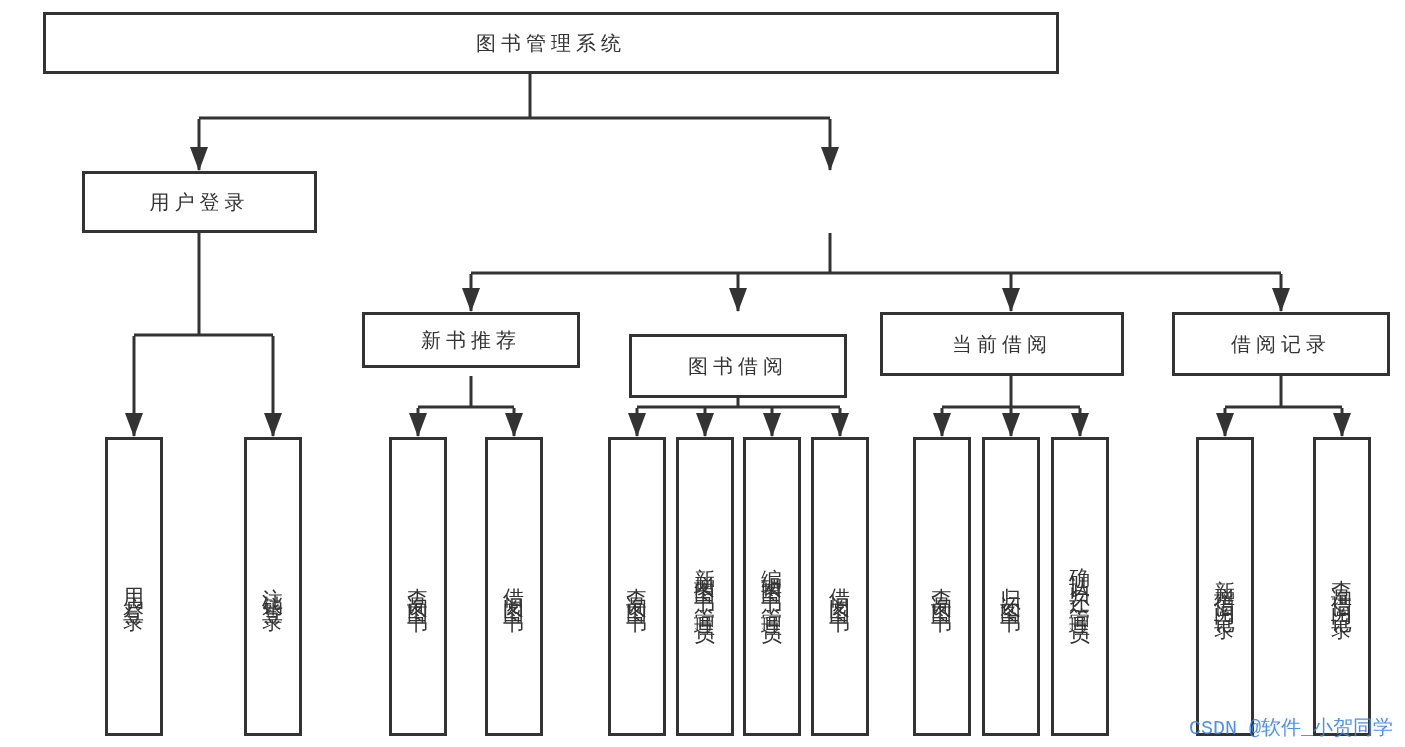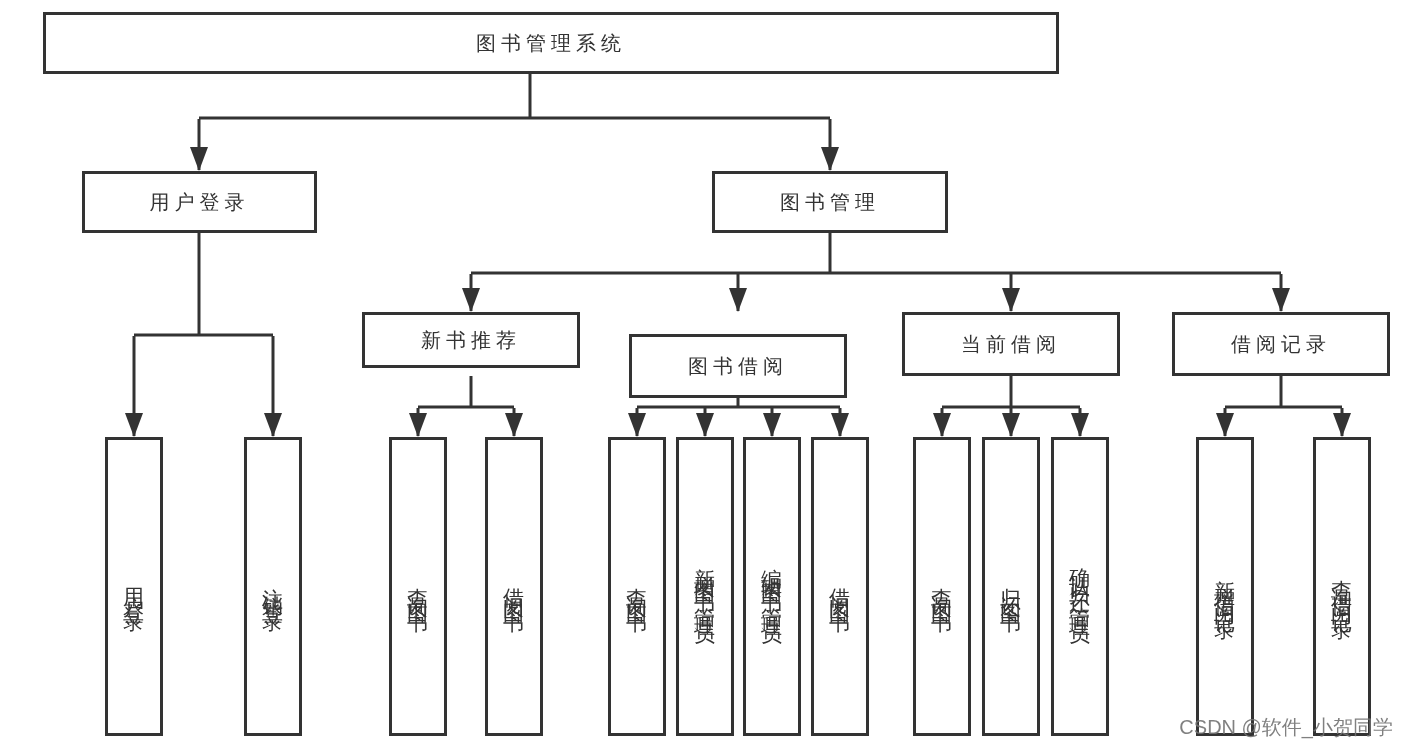--- a/index.html
+++ b/index.html
@@ -47,45 +47,46 @@
     color: #333333;
   }
   
   #node-root { left: 22px; top: 12px; width: 1016px; height: 62px; margin-left: 21px; }
   
   #node-user-login      { left: 82px;  top: 171px; width: 235px; height: 62px; }
   #node-book-management { left: 712px; top: 171px; width: 236px; height: 62px; }
   
   #node-new-book-recommend { left: 362px;  top: 312px; width: 218px; height: 56px; }
   #node-book-borrow        { left: 629px;  top: 312px; width: 218px; height: 64px; margin-top: 22px; }
-  #node-current-borrow     { left: 902px;  top: 312px; width: 218px; height: 64px; }
+  #node-current-borrow     { left: 880px;  top: 312px; width: 244px; height: 64px; }
   #node-borrow-records     { left: 1172px; top: 312px; width: 218px; height: 64px; }
   
   #leaf-0  { left: 105px;  }
   #leaf-1  { left: 244px;  }
   #leaf-2  { left: 389px;  }
   #leaf-3  { left: 485px;  }
   #leaf-4  { left: 608px;  }
   #leaf-5  { left: 676px;  }
   #leaf-6  { left: 743px;  }
   #leaf-7  { left: 811px;  }
   #leaf-8  { left: 913px;  }
   #leaf-9  { left: 982px;  }
   #leaf-10 { left: 1051px; }
   #leaf-11 { left: 1196px; }
   #leaf-12 { left: 1313px; }
   #watermark {
     position: absolute;
     right: 12px;
     bottom: 6px;
     font-size: 20px;
-    color: #737373;
+    color: #3b82f6;
     opacity: 0.9;
     white-space: nowrap;
     z-index: 5;
+    font-family: Liberation Mono, monospace;
   }
 </style>
 </head>
 <body>
 
 <div id="stage">
 
   <svg id="connectors" viewBox="0 0 1405 747" xmlns="http://www.w3.org/2000/svg">
     <defs>
       <marker id="arrow" viewBox="0 0 24 18" refX="23" refY="9" markerWidth="24" markerHeight="18" markerUnits="userSpaceOnUse" orient="auto">
@@ -136,23 +137,20 @@
     </g>
   </svg>
 
   <div class="node" id="node-root">
     <span class="h-label">图书管理系统</span>
   </div>
 
   <div class="node" id="node-user-login">
     <span class="h-label">用户登录</span>
   </div>
-  <div class="node" id="node-book-management">
-    <span class="h-label">图书管理</span>
-  </div>
 
   <div class="node" id="node-new-book-recommend">
     <span class="h-label">新书推荐</span>
   </div>
   <div class="node" id="node-book-borrow">
     <span class="h-label">图书借阅</span>
   </div>
   <div class="node" id="node-current-borrow">
     <span class="h-label">当前借阅</span>
   </div>

